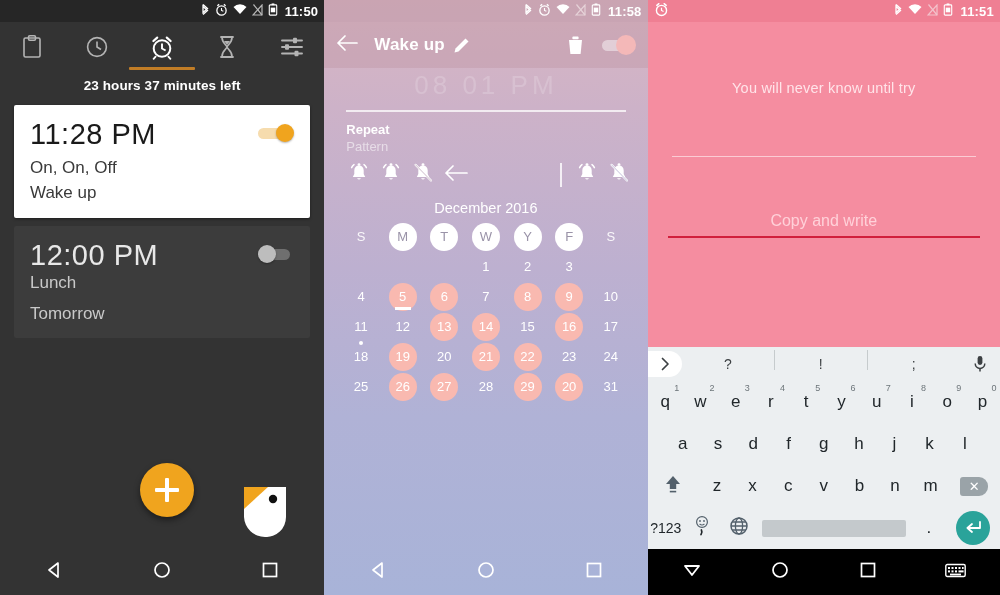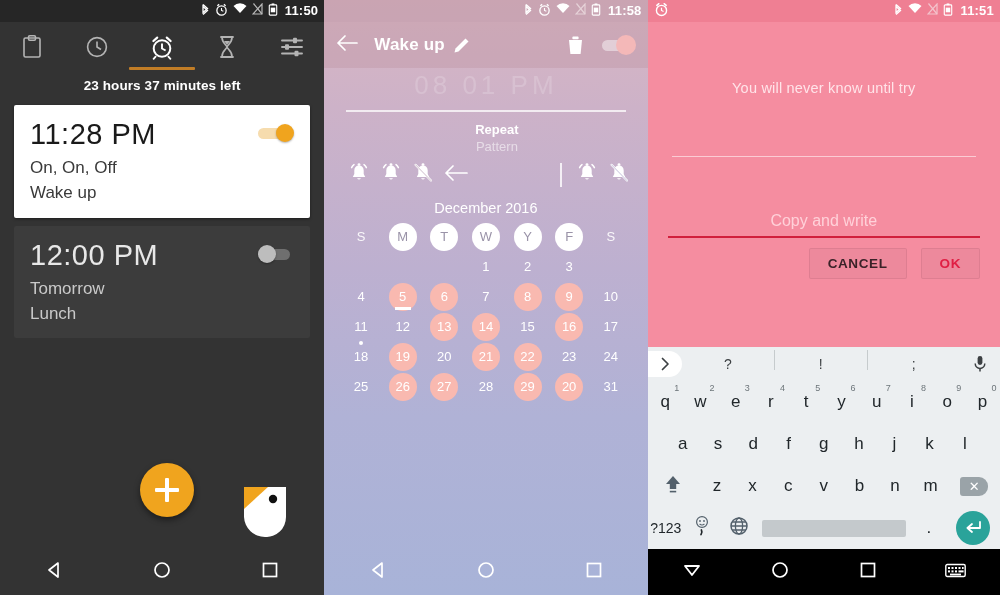--- a/index.html
+++ b/index.html
@@ -14,21 +14,21 @@
   #panel2 { width:333px; background:linear-gradient(180deg,#d9b6c2 0%,#cdb2c8 18%,#bdb0d0 45%,#b0b2d6 70%,#a8b3d8 100%); }
   #panel3 { width:363px; background:#f58da0; }
 
   
   .statusbar {
     height:22px; display:flex; align-items:center;
     padding:0 6px; font-size:12.5px; font-weight:bold;
     color:#fff; gap:5px;
   }
   .statusbar .sb-left { flex:1; display:flex; align-items:center; }
-  .statusbar .sb-right { display:flex; align-items:flex-start; gap:5px; }
+  .statusbar .sb-right { display:flex; align-items:center; gap:5px; }
   .sb-time { font-size:13px; letter-spacing:.2px; margin-left:2px; }
   .sb-ic { display:inline-block; line-height:1; }
   #panel1 .statusbar { background:#262626; }
   #panel2 .statusbar { background:rgba(190,150,165,0.55); }
   #panel3 .statusbar { background:#ef7f93; }
 
   
   .tabbar { height:50px; display:flex; align-items:center; justify-content:space-around; position:relative; }
   .tab { width:46px; height:46px; display:flex; align-items:center; justify-content:center; position:relative; }
   .tab svg { display:block; }
@@ -86,21 +86,21 @@
   .p2-trash { margin-right:18px; display:flex; }
   .p2-toggle { width:34px; height:20px; position:relative; }
   .p2-toggle .trk { position:absolute; left:0; top:5px; width:30px; height:11px; border-radius:6px; background:rgba(255,255,255,.45); }
   .p2-toggle .knb { position:absolute; right:0; top:0; width:20px; height:20px; border-radius:50%; background:#f4b8b8; }
 
   .p2-time { text-align:center; color:#fff; font-size:42px; font-weight:300; letter-spacing:2px; padding-top:14px; }
   .p2-time .colon { padding:0 5px; }
   .p2-time-ghost { text-align:center; color:rgba(255,255,255,.18); font-size:26px; font-weight:300; letter-spacing:4px; margin-top:2px; height:26px; overflow:hidden; }
   .p2-rule { height:1.5px; background:rgba(255,255,255,.75); margin:14px 22px 0 22px; }
 
-  .p2-repeat { padding:10px 0 0 22px;text-align:center; }
+  .p2-repeat { padding:10px 0 0 22px; }
   .p2-repeat .lbl { color:#fff; font-size:13px; font-weight:bold; }
   .p2-repeat .val { color:rgba(255,255,255,.55); font-size:13px; margin-top:2px; }
 
   .p2-bells { display:flex; align-items:center; padding:8px 18px 0 24px; }
   .p2-bells .grp { display:flex; align-items:center; gap:10px; }
   .p2-bells .sp { flex:1; }
   .p2-bells .divider { width:2px; height:24px; background:rgba(255,255,255,.8); margin-right:14px; }
 
   .p2-month { text-align:center; color:#fff; font-size:14.5px; padding:12px 0 6px 0; }
   .cal { padding:0 16px; }
@@ -244,22 +244,22 @@
     <div class="alarm-sub">On, On, Off</div>
     <div class="alarm-sub" style="margin-top:0">Wake up</div>
     <div class="switch on">
       <span class="track"></span>
       <span class="knob"></span>
     </div>
   </div>
 
   <div class="alarm-card inactive">
     <div class="alarm-time">12:00 PM</div>
+    <div class="alarm-sub" style="margin-top:0">Lunch</div>
     <div class="alarm-sub">Tomorrow</div>
-    <div class="alarm-sub" style="margin-top:0">Lunch</div>
     <div class="switch off">
       <span class="track"></span>
       <span class="knob"></span>
     </div>
   </div>
 
   <div class="fab"></div>
 
   <div class="brandmark">
     <svg width="42" height="50" viewBox="0 0 42 50">
@@ -652,24 +652,20 @@
   </div>
 
   <div class="p3-quote">You will never know until try</div>
   <div class="p3-line"></div>
 
   <div class="p3-input-wrap">
     <div class="p3-placeholder">Copy and write</div>
     <div class="p3-underline"></div>
   </div>
 
-  <div class="p3-btns">
-    <div class="p3-btn cancel">CANCEL</div>
-    <div class="p3-btn ok">OK</div>
-  </div>
 
   <div class="kb">
     <div class="kb-sugg">
       <span class="chev">
         <svg width="12" height="14" viewBox="0 0 12 14">
             <path d="M3.5 1.5 L9 7 L3.5 12.5" fill="none" stroke="#3c4043" stroke-width="1.7" stroke-linecap="round" stroke-linejoin="round"></path>
           </svg>
       </span>
       <span class="s">?</span>
       <span class="s">!</span>

